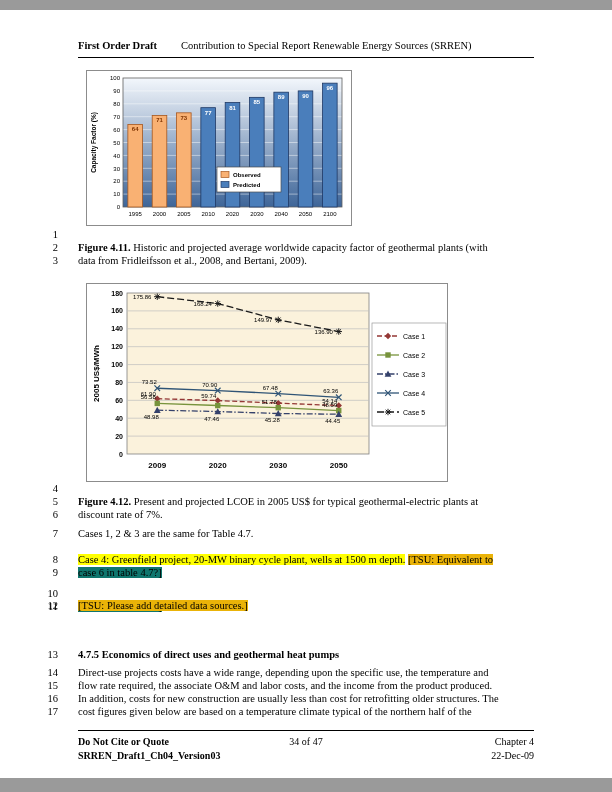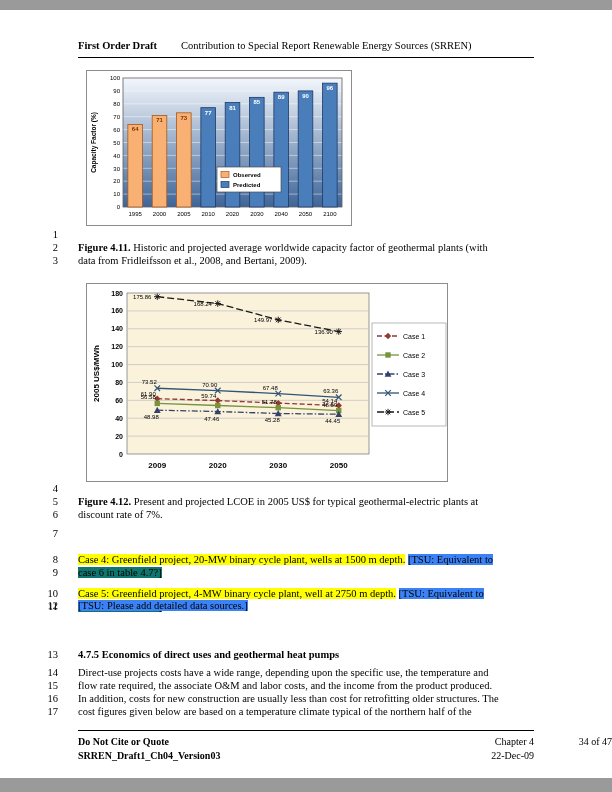--- a/index.html
+++ b/index.html
@@ -14,25 +14,25 @@
   .chart-box{position:absolute;background:#fff;border:1px solid #8c8c8c}
   #chart1-box{left:86px;top:60px;width:266px;height:156px}
   #chart2-box{left:86px;top:273px;width:362px;height:199px}
   svg text{font-family:"Liberation Sans","DejaVu Sans",sans-serif}
   .line-row{position:absolute;left:0;width:612px;height:13px;font-size:10.5px;line-height:13px}
   .line-num{position:absolute;left:40px;width:18px;text-align:right}
   .line-text{position:absolute;left:78px;width:470px;white-space:nowrap}
   .b{font-weight:bold}
   .i{}
   .hl-y{background:#FFFF00}
-  .hl-c{background:#3b82f6}
+  .hl-c{background:#eab308}
   .hl-g{background:#0f766e}
   .ftr{position:absolute;font-size:10px}
   .ftr.bold{font-weight:bold}
-  .ftr-c{left:0;width:612px;text-align:right}
+  .ftr-c{left:0;width:612px;text-align:center}
   .ftr-r{right:78px;text-align:right}
   .ftr-row1{top:726px}
   .ftr-row2{top:740px}
 </style>
 </head>
 <body>
 
 <div class="page">
 
   <span class="hdr-left">First Order Draft</span>
@@ -214,32 +214,32 @@
       <div class="line-row" style="top: 485px;">
         <span class="line-num">5</span>
         <span class="line-text"><span class="b">Figure 4.12.</span><span>  Present and projected LCOE in 2005 US$ for typical geothermal-electric plants at</span></span>
       </div>
       <div class="line-row" style="top: 498px;">
         <span class="line-num">6</span>
         <span class="line-text"><span>discount rate of 7%.</span></span>
       </div>
       <div class="line-row" style="top: 517px;">
         <span class="line-num">7</span>
+        <span class="line-text"><span>Cases 1, 2 &amp; 3 are the same for Table 4.7.</span></span>
       </div>
       <div class="line-row" style="top: 543px;">
         <span class="line-num">8</span>
         <span class="line-text"><span class="hl-y">Case 4: Greenfield project, 20-MW binary cycle plant, wells at 1500 m depth.</span><span> </span><span class="hl-c">[TSU: Equivalent to</span></span>
       </div>
       <div class="line-row" style="top: 556px;">
         <span class="line-num">9</span>
         <span class="line-text"><span class="hl-g">case 6 in table 4.7?]</span></span>
       </div>
       <div class="line-row" style="top: 577px;">
         <span class="line-num">10</span>
-        <span class="line-text"><span class="hl-y">Case 5: Greenfield project, 4-MW binary cycle plant, well at 2750 m depth.</span><span> </span><span class="hl-c">[TSU: Equivalent to</span></span>
       </div>
       <div class="line-row" style="top: 590px;">
         <span class="line-num">11</span>
         <span class="line-text"><span class="hl-g">case 6 in table 4.7?]</span></span>
       </div>
       <div class="line-row" style="top: 589px; padding-left: 22px;">
         <span class="line-num">12</span>
         <span class="line-text"><span class="hl-c"> [TSU: Please add detailed data sources.]</span></span>
       </div>
       <div class="line-row" style="top: 638px;">

